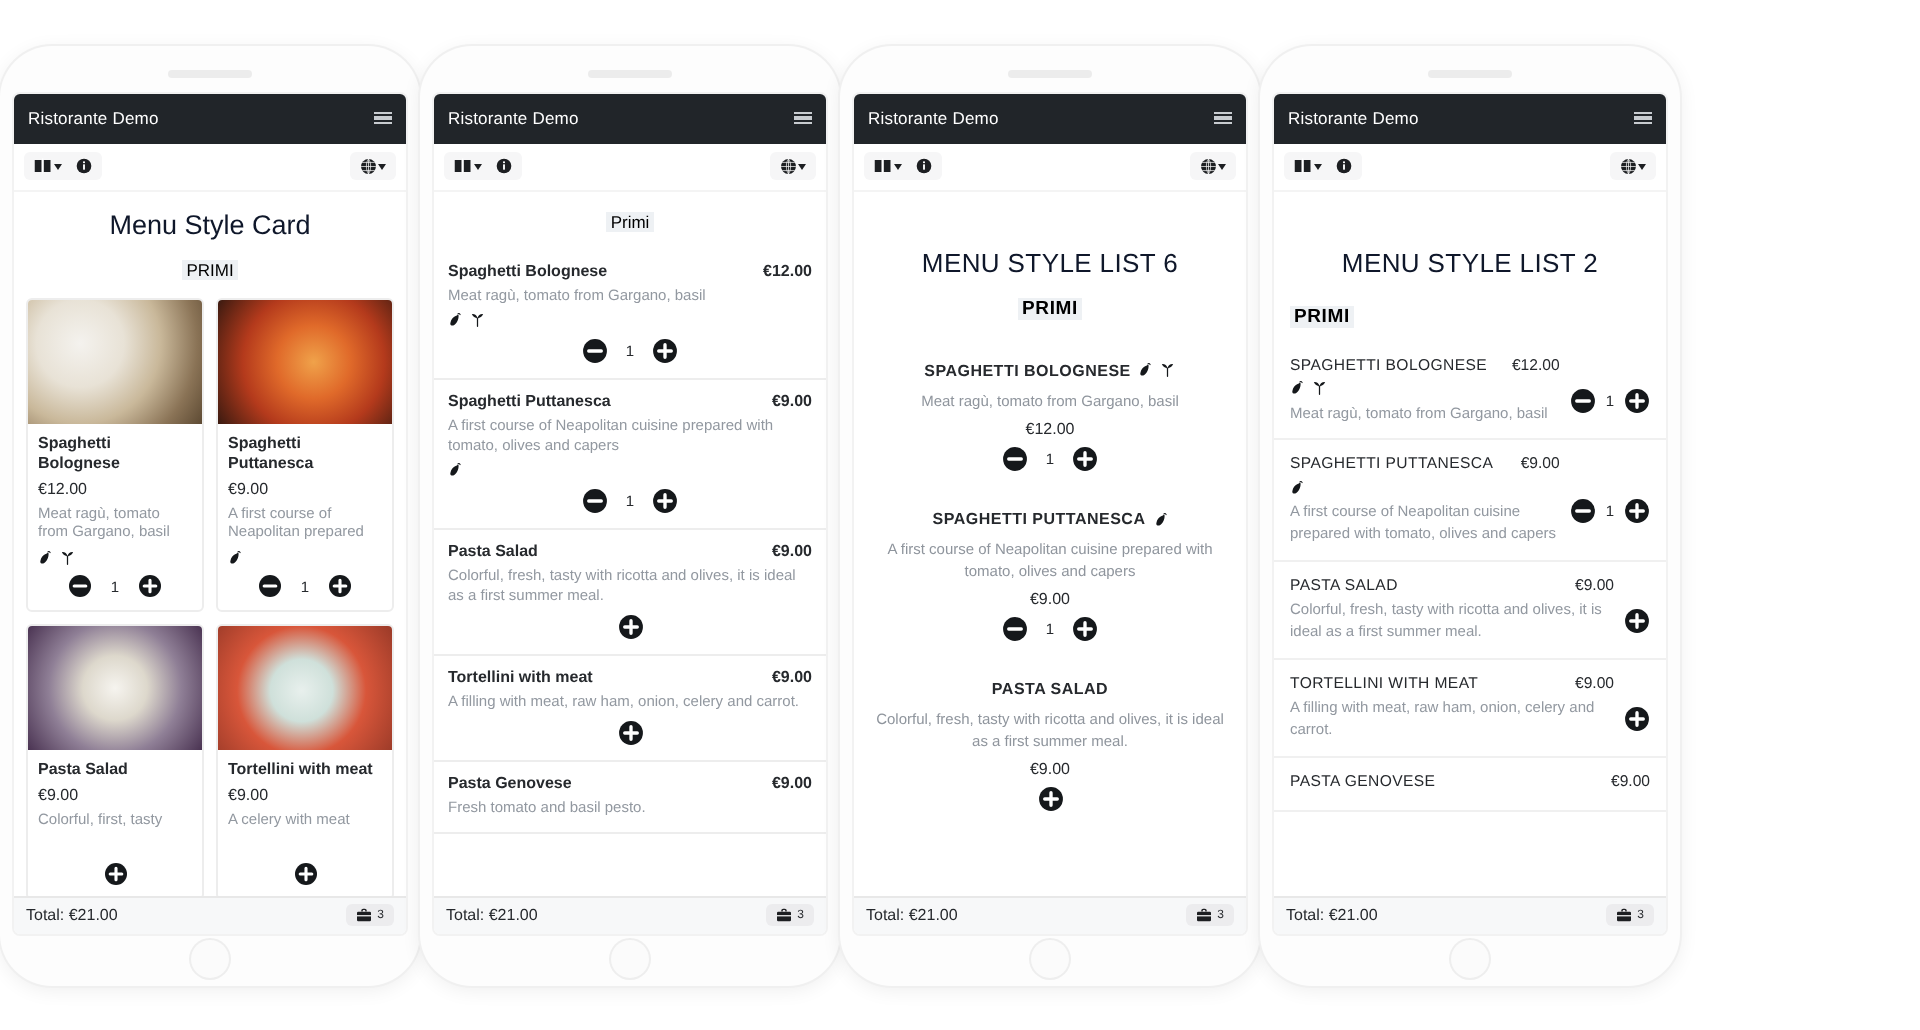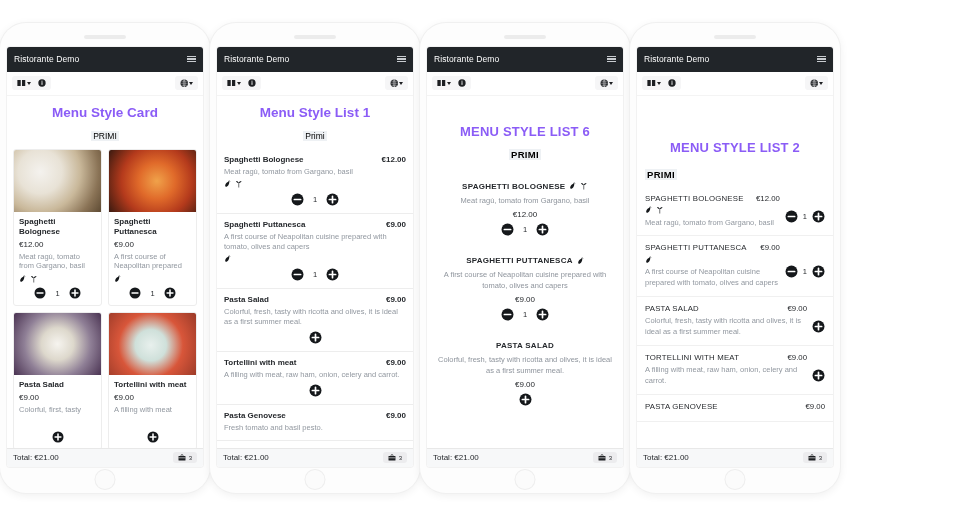--- a/index.html
+++ b/index.html
@@ -99,27 +99,27 @@
   
   .content {
     flex: 1 1 auto;
     overflow: hidden;
     background: #ffffff;
     position: relative;
   }
 
   .page-title {
     text-align: center;
-    color: #8b5cf6;
-    font-weight: 700;
+    color: #0f172a;
+    font-weight: 400;
   }
   .t-card { font-size: 13.5px; margin-top: 9px; }
   .t-list1 { font-size: 13.5px; margin-top: 9px; }
   .t-list3 { font-size: 13px; margin-top: 28px; letter-spacing: .2px; }
-  .t-list2 { font-size: 13px; margin-top: 44px; letter-spacing: .2px; }
+  .t-list2 { font-size: 13px; margin-top: 28px; letter-spacing: .2px; }
   .cat-center { text-align: center; display: block; margin: 5px 0 6px; }
   .cat-center span { background:#eef1f4; padding: 0 2px; font-size: 8.5px; }
   .cat-card span { font-size: 8.5px; }
   .cat-list3 span { font-weight: bold; font-size: 9.5px; letter-spacing: .3px; }
   .cat-left { margin: 9px 0 5px; padding-left: 8px; }
   .cat-left span { font-weight: bold; font-size: 9.5px; background:#eef1f4; padding: 0 2px; letter-spacing: .3px; }
 
   
   .grid {
     display: grid;
@@ -318,21 +318,21 @@
                     </svg>
                   </span>
                 </div>
               </div>
             </div>
             <div class="card">
               <div class="card-img" style="background: radial-gradient(circle at 48% 52%, rgb(232, 240, 237) 0%, rgb(207, 224, 218) 28%, rgb(216, 86, 58) 58%, rgb(154, 58, 40) 100%);"></div>
               <div class="card-body">
                 <div class="card-name">Tortellini with meat</div>
                 <div class="card-price">€9.00</div>
-                <div class="card-desc">A filling with meat</div>
+                <div class="card-desc">A celery with meat</div>
                 <div class="allerg"></div>
                 <div class="qty-row">
                   <span class="circ">
                     <svg width="12" height="12" viewBox="0 0 24 24" class="ico">
                       <circle cx="12" cy="12" r="11" fill="#15181b"></circle>
                       <path d="M12 6.2v11.6M6.2 12h11.6" stroke="#fff" stroke-width="3.1" stroke-linecap="round"></path>
                     </svg>
                   </span>
                 </div>
               </div>
@@ -391,21 +391,20 @@
                 <path d="M12 1.5c4 4 4 16 0 21" stroke="#fff" stroke-width="1" fill="none"></path>
                 <path d="M12 1.5c-4 4-4 16 0 21" stroke="#fff" stroke-width="1" fill="none"></path>
                 <path d="M3.3 6.2h17.4" stroke="#fff" stroke-width="1" fill="none"></path>
                 <path d="M3.3 17.8h17.4" stroke="#fff" stroke-width="1" fill="none"></path>
               </svg>
               <span class="caret"></span>
             </div>
           </div>
         </div>
         <div class="content">
-          <div class="page-title t-list1">Menu Style List 1</div>
           <div class="cat-center"><span>Primi</span></div>
           <div class="l1-item">
             <div class="l1-head">
               <div class="l1-name">Spaghetti Bolognese</div>
               <div class="l1-price">€12.00</div>
             </div>
             <div class="l1-desc">Meat ragù, tomato from Gargano, basil</div>
             <div class="allerg">
               <span>
                 <svg width="7" height="8" viewBox="0 0 24 24" class="ico">

